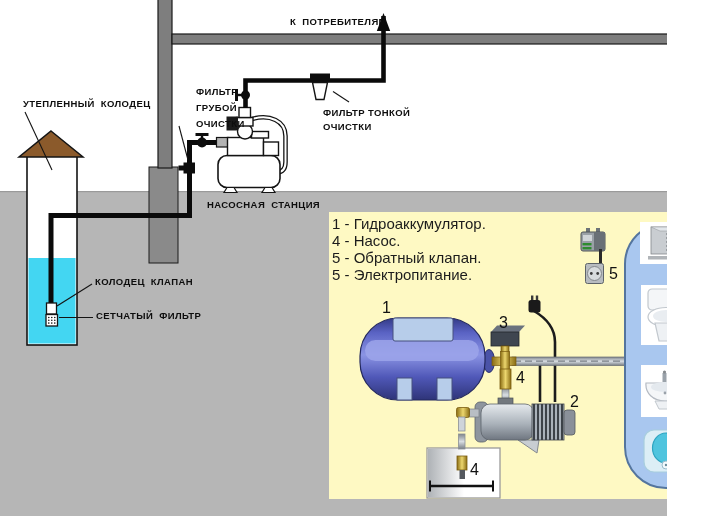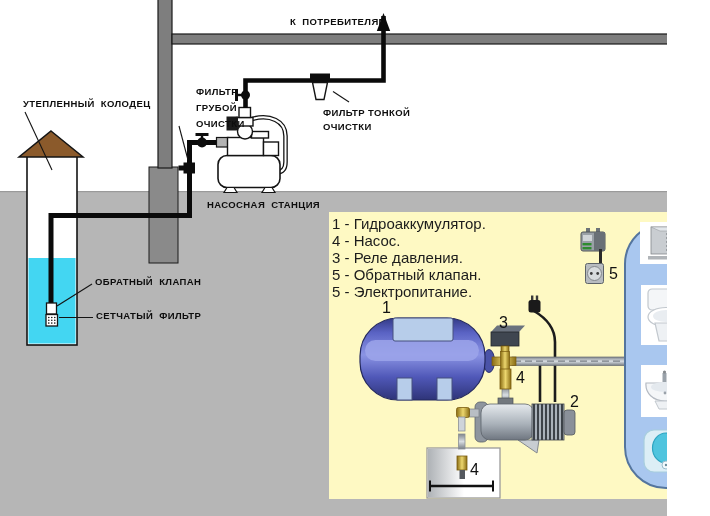--- a/index.html
+++ b/index.html
@@ -140,29 +140,28 @@
   <div class="lbl-multi" style="left:176px;top:84px;">
     <div>ФИЛЬТР</div>
     <div>ГРУБОЙ</div>
     <div>ОЧИСТКИ</div>
   </div>
   <div class="lbl-multi tight" style="left:303px;top:106px;">
     <div>ФИЛЬТР ТОНКОЙ</div>
     <div>ОЧИСТКИ</div>
   </div>
   <div class="lbl" style="left:207px;top:200px;">НАСОСНАЯ СТАНЦИЯ</div>
-  <div class="lbl" style="left:95px;top:277px;">ОБРАТНЫЙ КЛАПАН</div>
+  <div class="lbl" style="left:95px;top:277px;">КОЛОДЕЦ КЛАПАН</div>
   <div class="lbl" style="left:96px;top:311px;">СЕТЧАТЫЙ ФИЛЬТР</div>
 
   <div id="inset">
 
     <div id="legend">
       <div>1 - Гидроаккумулятор.</div>
       <div>4 - Насос.</div>
-      <div>3 - Реле давления.</div>
       <div>5 - Обратный клапан.</div>
       <div>5 - Электропитание.</div>
     </div>
 
     <svg id="pump-svg" width="380" height="287" viewBox="0 0 380 287">
       <defs>
         <linearGradient id="gTank" x1="0" y1="0" x2="0" y2="1">
           <stop offset="0" stop-color="#333a86"></stop>
             <stop offset=".18" stop-color="#5a63c4"></stop>
           <stop offset=".45" stop-color="#8b94e4"></stop>

